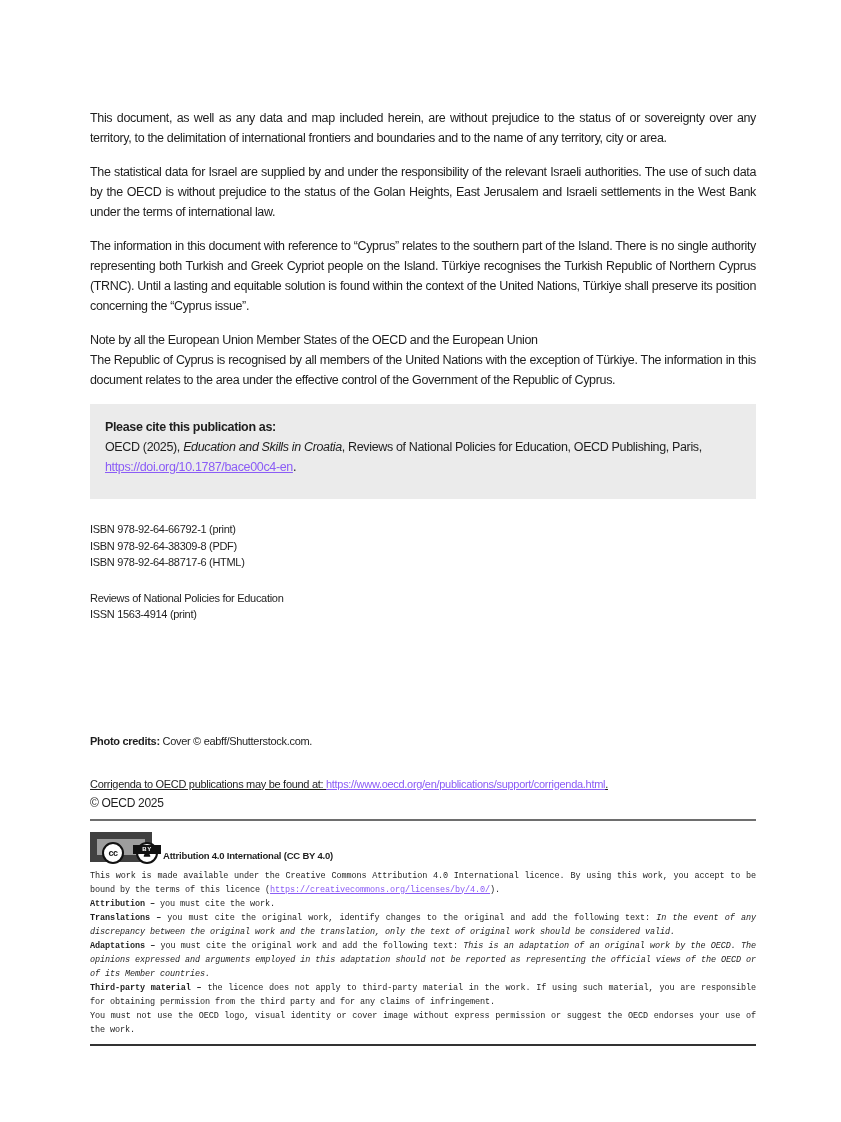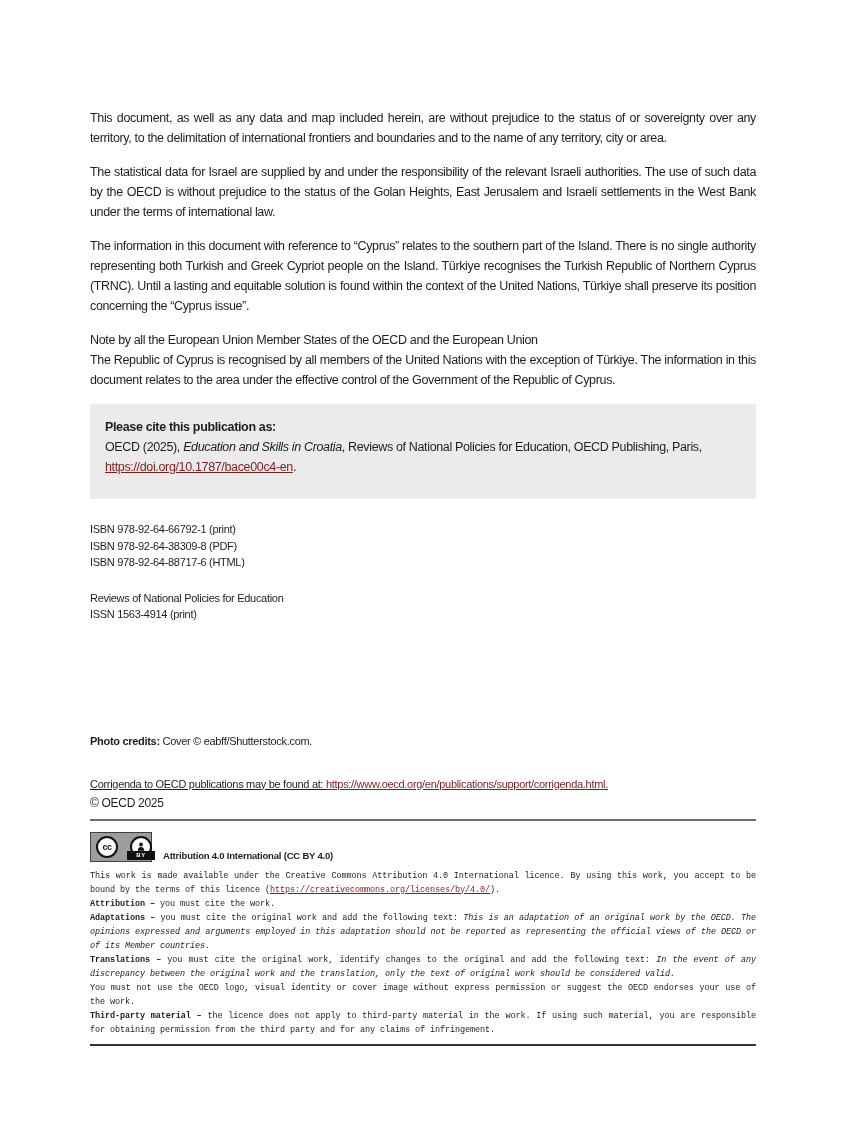--- a/index.html
+++ b/index.html
@@ -22,33 +22,33 @@
   .note-title { display:block; }
   .cite-box {
     margin-top:6px;
     background:#ebebeb;
     padding:13px 16px 22px 15px;
   }
   .cite-head {
     margin:0; font-size:12.5px; font-weight:bold; letter-spacing:-0.35px; line-height:20px;
   }
   .cite-body { margin:0; font-size:12.5px; letter-spacing:-0.35px; line-height:20px; }
-  .link { color:#7f1d1d; text-decoration:underline; cursor:pointer; }
+  .link { color:#8b5cf6; text-decoration:underline; cursor:pointer; }
   .id-block { margin-top:22px; font-size:11px; line-height:16.5px; letter-spacing:-0.3px; }
   .series-block { margin-top:19px; font-size:11px; line-height:16.5px; letter-spacing:-0.3px; }
   .photo-credits { margin-top:112px; font-size:11px; letter-spacing:-0.3px; }
   .photo-credits b { font-weight:bold; }
   .corrigenda { margin-top:31px; font-size:11px; letter-spacing:-0.3px;text-decoration:underline; }
   .copyright { margin-top:6px; font-size:12px; letter-spacing:-0.3px; }
   .rule-gray { margin-top:9px; border:none; border-top:2px solid #6e6e6e; height:0; }
   .rule-dark { margin-top:7px; border:none; border-top:2px solid #333333; height:0; }
   .cc-row { margin-top:11px; display:flex; align-items:flex-end; gap:11px; }
   .cc-badge {
     position:relative; width:62px; height:30px;
-    background:#9d9d9d; border:1px solid #404040; box-sizing:border-box;
+    background:#9d9d9d; border:7px solid #404040; box-sizing:border-box;
     flex:0 0 auto;
   }
   .cc-circle {
     position:absolute; top:3px; width:18px; height:18px;
     background:#ffffff; border:2px solid #111111; border-radius:50%;
     display:flex; align-items:center; justify-content:center;
   }
   .cc-circle.cc-left { left:5px; }
   .cc-circle.cc-right { left:39px; }
   .cc-cc-text { font-size:9px; font-weight:bold; color:#111; letter-spacing:-0.5px; }
@@ -120,25 +120,25 @@
         </div>
         <div class="by-strip">BY</div>
       </div>
       <div class="cc-title">Attribution 4.0 International (CC BY 4.0)</div>
     </div>
 
     <p class="lic lic-intro"><span>This work is made available under the Creative Commons Attribution 4.0 International licence. By using this work, you accept to be bound by the terms of this licence (</span><a class="link" href="#">https://creativecommons.org/licenses/by/4.0/</a><span>).</span></p>
 
     <p class="lic"><b>Attribution –</b><span> you must cite the work.</span></p>
 
+    <p class="lic"><b>Translations –</b><span> you must cite the original work, identify changes to the original and add the following text: </span><i>In the event of any discrepancy between the original work and the translation, only the text of original work should be considered valid.</i></p>
+
     <p class="lic"><b>Adaptations –</b><span> you must cite the original work and add the following text: </span><i>This is an adaptation of an original work by the OECD. The opinions expressed and arguments employed in this adaptation should not be reported as representing the official views of the OECD or of its Member countries.</i></p>
 
-    <p class="lic"><b>Translations –</b><span> you must cite the original work, identify changes to the original and add the following text: </span><i>In the event of any discrepancy between the original work and the translation, only the text of original work should be considered valid.</i></p>
+    <p class="lic"><b>Third-party material –</b><span> the licence does not apply to third-party material in the work. If using such material, you are responsible for obtaining permission from the third party and for any claims of infringement.</span></p>
 
     <p class="lic">You must not use the OECD logo, visual identity or cover image without express permission or suggest the OECD endorses your use of the work.</p>
-
-    <p class="lic"><b>Third-party material –</b><span> the licence does not apply to third-party material in the work. If using such material, you are responsible for obtaining permission from the third party and for any claims of infringement.</span></p>
 
 
     <hr class="rule-dark">
 
   </div>
 </div>
 
 </body></html>

